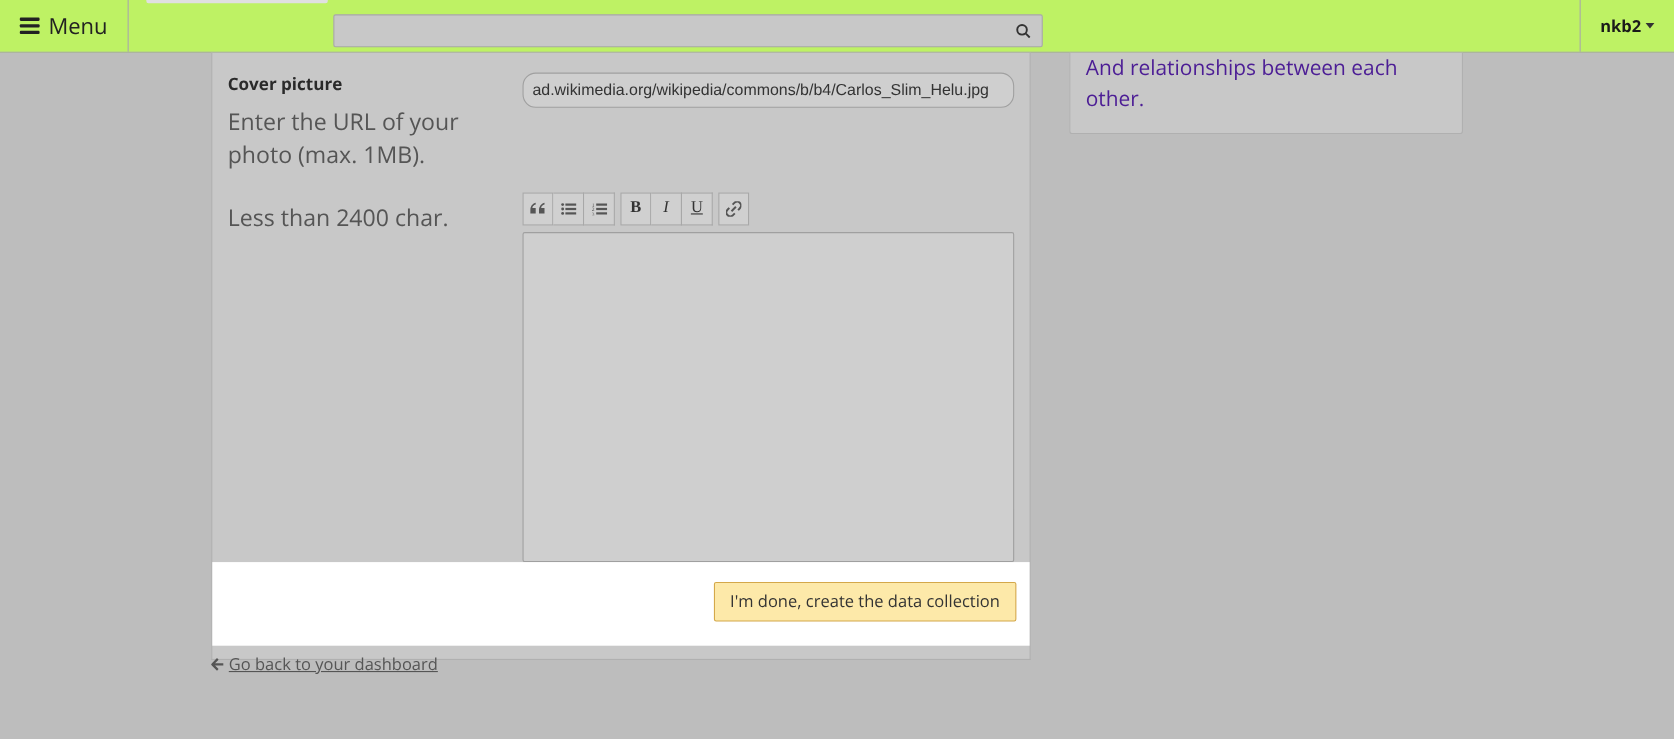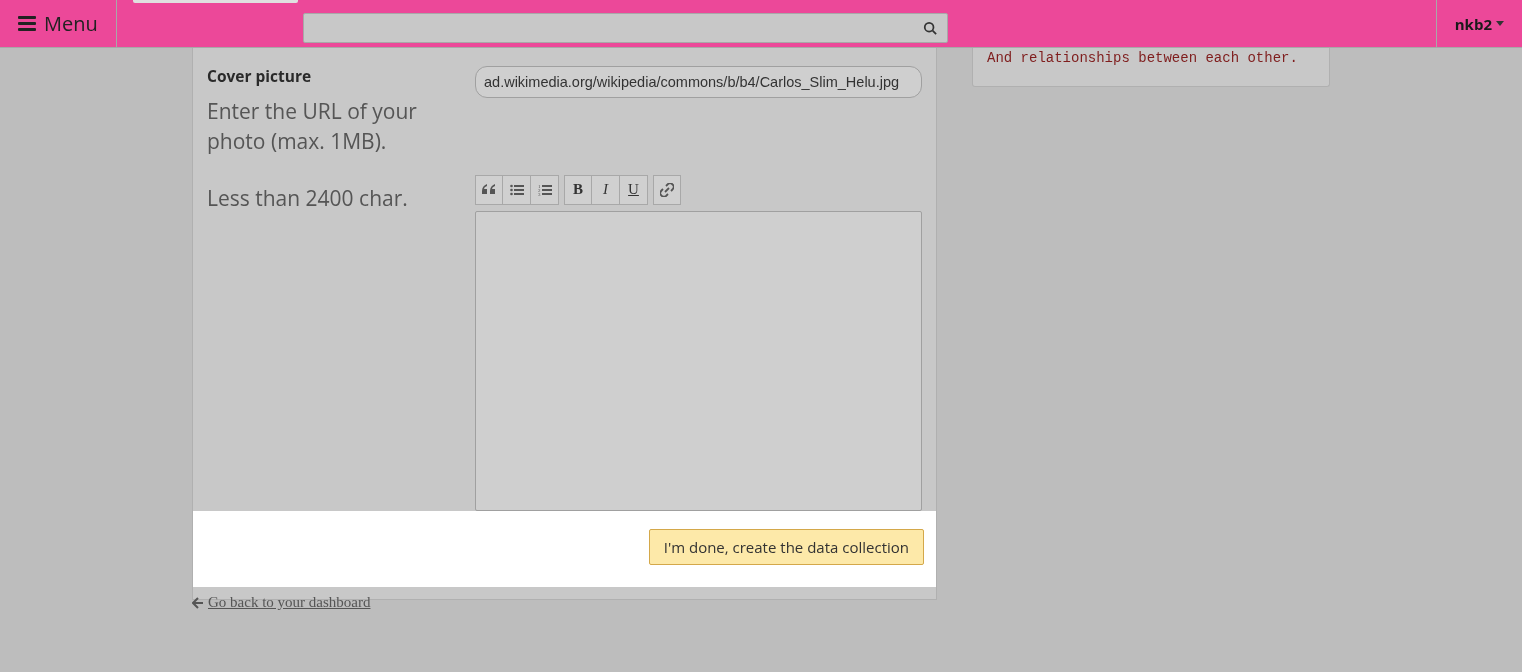--- a/index.html
+++ b/index.html
@@ -9,21 +9,21 @@
   color: #333;
   width: 1522px;
   height: 672px;
   overflow: hidden;
   position: relative;
 }
 .topbar {
   position: absolute;
   top: 0; left: 0; right: 0;
   height: 48px;
-  background: #ec4899;
+  background: #bef264;
   border-bottom: 1px solid #a8a8a8;
   display: flex;
   align-items: center;
 }
 .menu-btn {
   display: flex;
   align-items: center;
   gap: 8px;
   padding: 0 18px;
   height: 100%;
@@ -196,41 +196,39 @@
   position: absolute;
   left: 192px;
   top: 546px;
   display: flex;
   align-items: center;
   gap: 4px;
   color: #555;
   font-size: 15px;
   text-decoration: underline;
   cursor: pointer;
-  font-family: Liberation Serif, serif;
 }
 .arrow-left {
   width: 12px; height: 12px;
 }
 .side-card {
   position: absolute;
   left: 972px;
   top: 0;
   width: 358px;
   background: #c8c8c8;
   border: 1px solid #b0b0b0;
   border-top: none;
   padding: 0 14px 18px 14px;
   border-radius: 0 0 3px 3px;
 }
 .side-text {
-  font-size: 14px;
-  color: #7f1d1d;
+  font-size: 19px;
+  color: #4c1d95;
   line-height: 1.45;
-  font-family: Liberation Mono, monospace;
 }
 svg { display: block; }
 </style>
 </head>
 <body>
 
 <div class="topbar">
   <div class="menu-btn">
     <span class="hamburger">
       <span></span>

